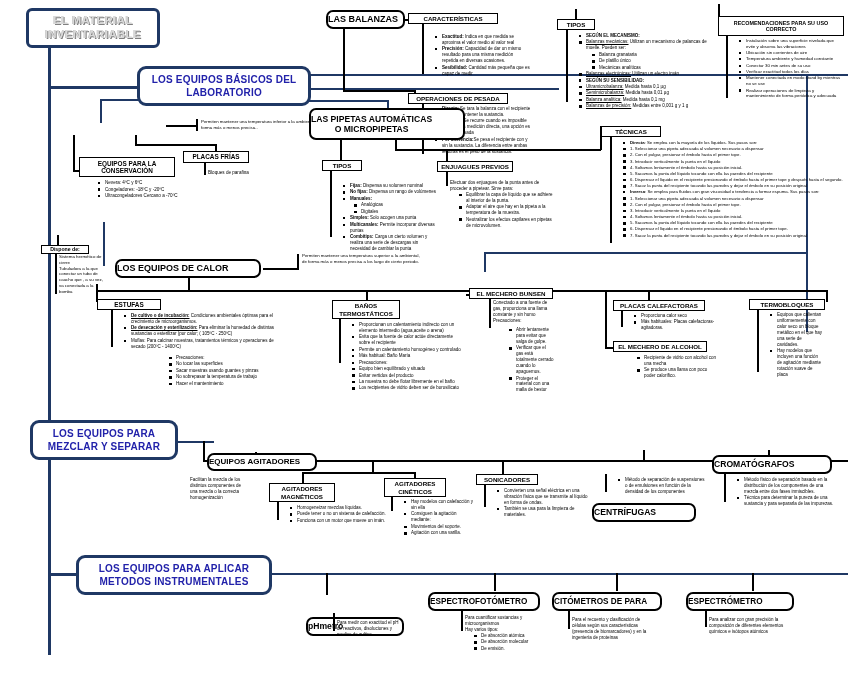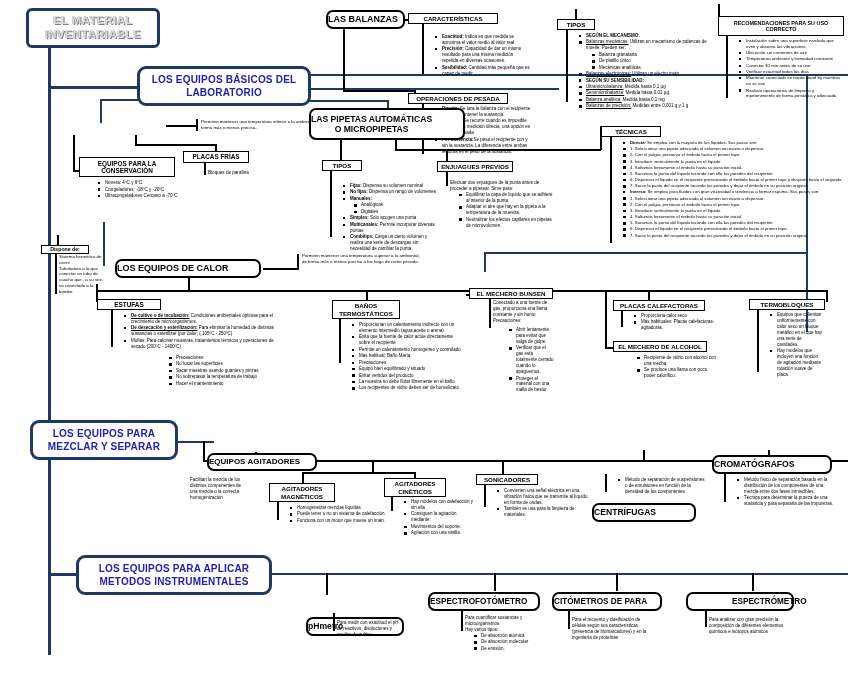--- a/index.html
+++ b/index.html
@@ -524,19 +524,19 @@
       <li>De emisión.</li>
     </ul>
   </div>
 
   <div class="node-l2" style="left:552px;top:592px;width:110px;height:19px;font-size:8.2px;">
     <span>CITÓMETROS DE PARA</span>
   </div>
   <div class="lnk" style="left:568px;top:611px;width:1.5px;height:18px;"></div>
   <div class="txt" style="left:572px;top:617px;width:80px;font-size:4.5px;">Para el recuento y clasificación de células según sus características (presencia de biomarcadores) y en la ingeniería de proteínas</div>
 
-  <div class="node-l2" style="left:686px;top:592px;width:108px;height:19px;font-size:8.2px;padding-left:44px;">
+  <div class="node-l2" style="left:686px;top:592px;width:108px;height:19px;font-size:8.2px;">
     <span>ESPECTRÓMETRO</span>
   </div>
   <div class="lnk" style="left:705px;top:611px;width:1.5px;height:16px;"></div>
   <div class="txt" style="left:709px;top:617px;width:88px;font-size:4.5px;">Para analizar con gran precisión la composición de diferentes elementos químicos e isótopos atómicos</div>
 
 </div>
 
 </body></html>

